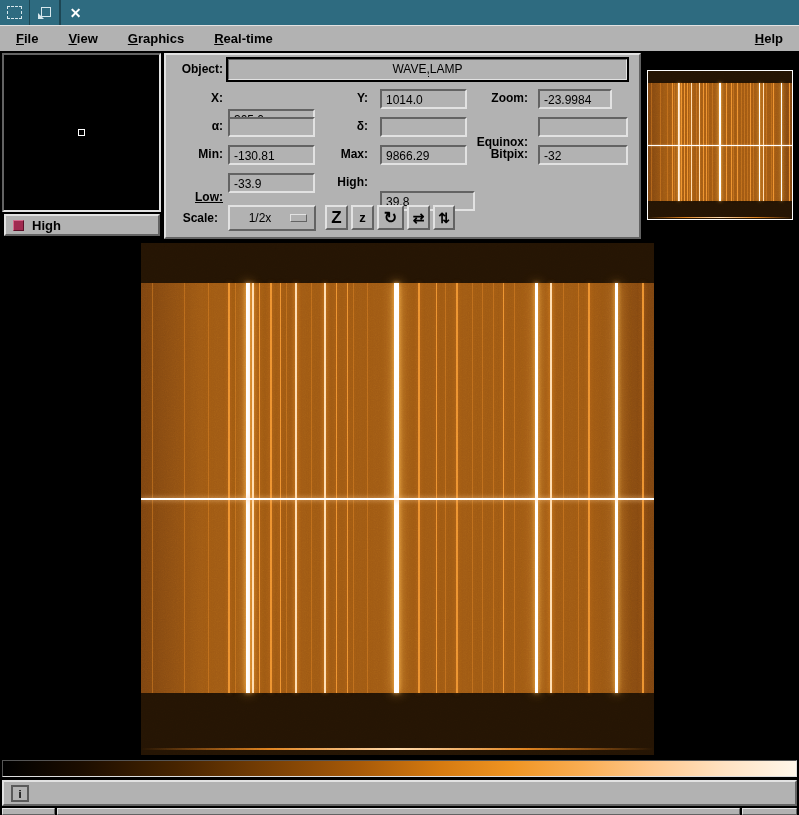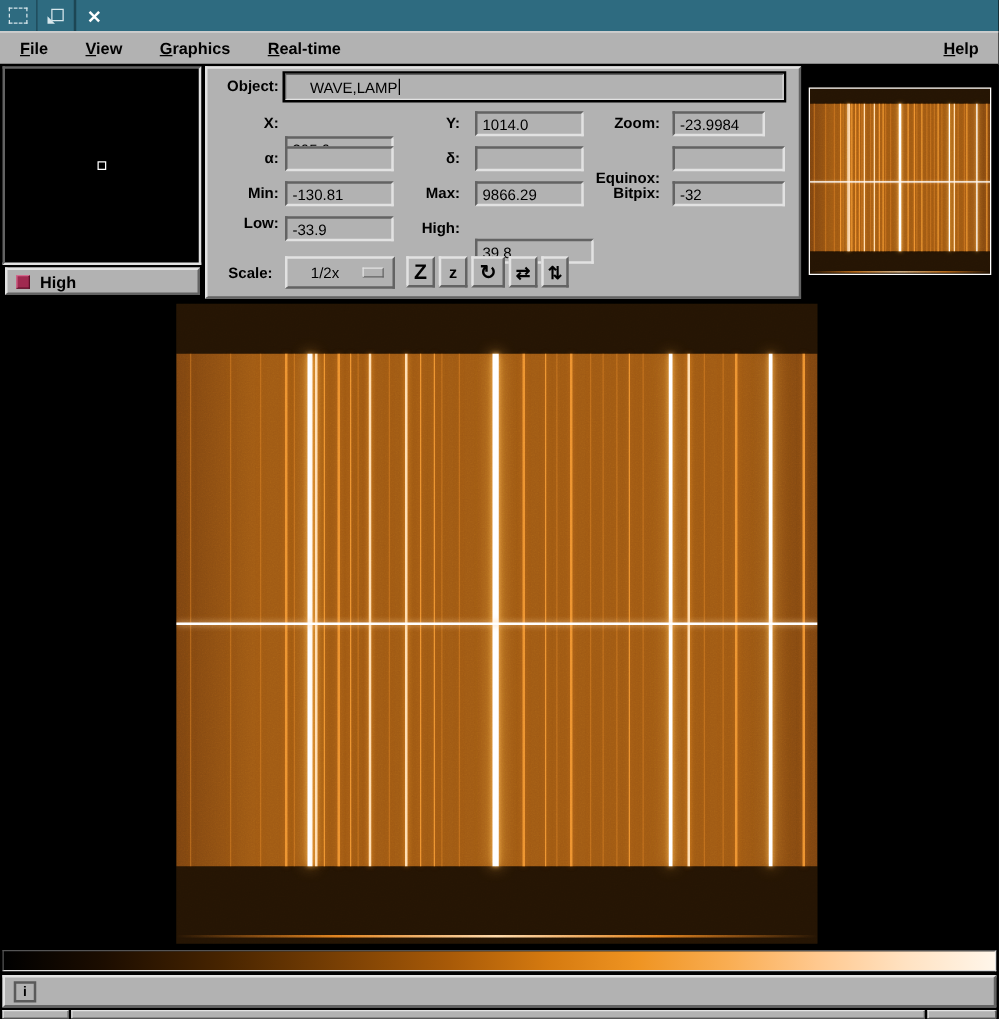--- a/index.html
+++ b/index.html
@@ -35,21 +35,21 @@
             display:flex;align-items:center;gap:8px;padding-left:7px;}
   .chk{width:11px;height:11px;background:var(--maroon,#a02a50);box-sizing:border-box;
        border:1px solid;border-color:#d46a8e #5c1028 #5c1028 #d46a8e;}
   .zoom-bar span.txt{font-weight:bold;font-size:13px;}
   
   .info-panel{position:absolute;left:164px;top:53px;width:477px;height:186px;}
   .obj-ent{position:absolute;left:60px;top:2px;width:403px;height:25px;box-sizing:border-box;
            border:2px solid #000;background:var(--gray,#b2b2b2);}
   .obj-inner{width:100%;height:100%;box-sizing:border-box;border:1px solid;
              border-color:#636363 #e2e2e2 #e2e2e2 #636363;font-size:12px;padding:2px 19px;
-             display:flex;align-items:center;}
+             display:flex;align-items:center;flex-direction:column;}
   .caret{display:inline-block;width:1px;height:13px;background:#000;margin-left:1px;}
   .btn{position:absolute;background:var(--gray,#b2b2b2);box-sizing:border-box;font-weight:bold;
        color:#000;display:flex;align-items:center;justify-content:center;cursor:default;
        font-family:"Liberation Sans",sans-serif;}
   .dropdown{position:absolute;left:62px;top:150px;width:88px;height:26px;box-sizing:border-box;
             background:var(--gray,#b2b2b2);display:flex;align-items:center;}
   .dropdown .val{flex:1;text-align:center;font-size:12px;}
   .dd-ind{width:15px;height:6px;margin-right:7px;background:var(--gray,#b2b2b2);
           border:1px solid;border-color:#e2e2e2 #636363 #636363 #e2e2e2;}
   
@@ -134,21 +134,21 @@
     <span class="lab" style="left:296px;top:64px;width:66px;margin-top:16px;">Equinox:</span>
     <div class="ent sunken" style="left:372px;top:62px;width:90px;"></div>
 
     <span class="lab" style="left:1px;top:92px;width:56px;">Min:</span>
     <div class="ent sunken" style="left:62px;top:90px;width:87px;">-130.81</div>
     <span class="lab" style="left:146px;top:92px;width:56px;">Max:</span>
     <div class="ent sunken" style="left:214px;top:90px;width:87px;">9866.29</div>
     <span class="lab" style="left:296px;top:92px;width:66px;">Bitpix:</span>
     <div class="ent sunken" style="left:372px;top:90px;width:90px;">-32</div>
 
-    <span class="lab" style="left:1px;top:116px;width:56px;">Low:</span>
+    <span class="lab" style="left:1px;top:135px;width:56px;text-decoration:underline;">Low:</span>
     <div class="ent sunken" style="left:62px;top:118px;width:87px;">-33.9</div>
     <span class="lab" style="left:146px;top:120px;width:56px;">High:</span>
     <div class="ent sunken" style="left:214px;top:136px;width:95px;">39.8</div>
 
     <span class="lab" style="left:0px;top:156px;width:52px;">Scale:</span>
     <div class="dropdown raised">
       <span class="val">1/2x</span>
       <span class="dd-ind"></span>
     </div>
     <div class="btn raised" style="left:159px;top:150px;width:23px;height:25px;font-size:17px;">Z</div>

